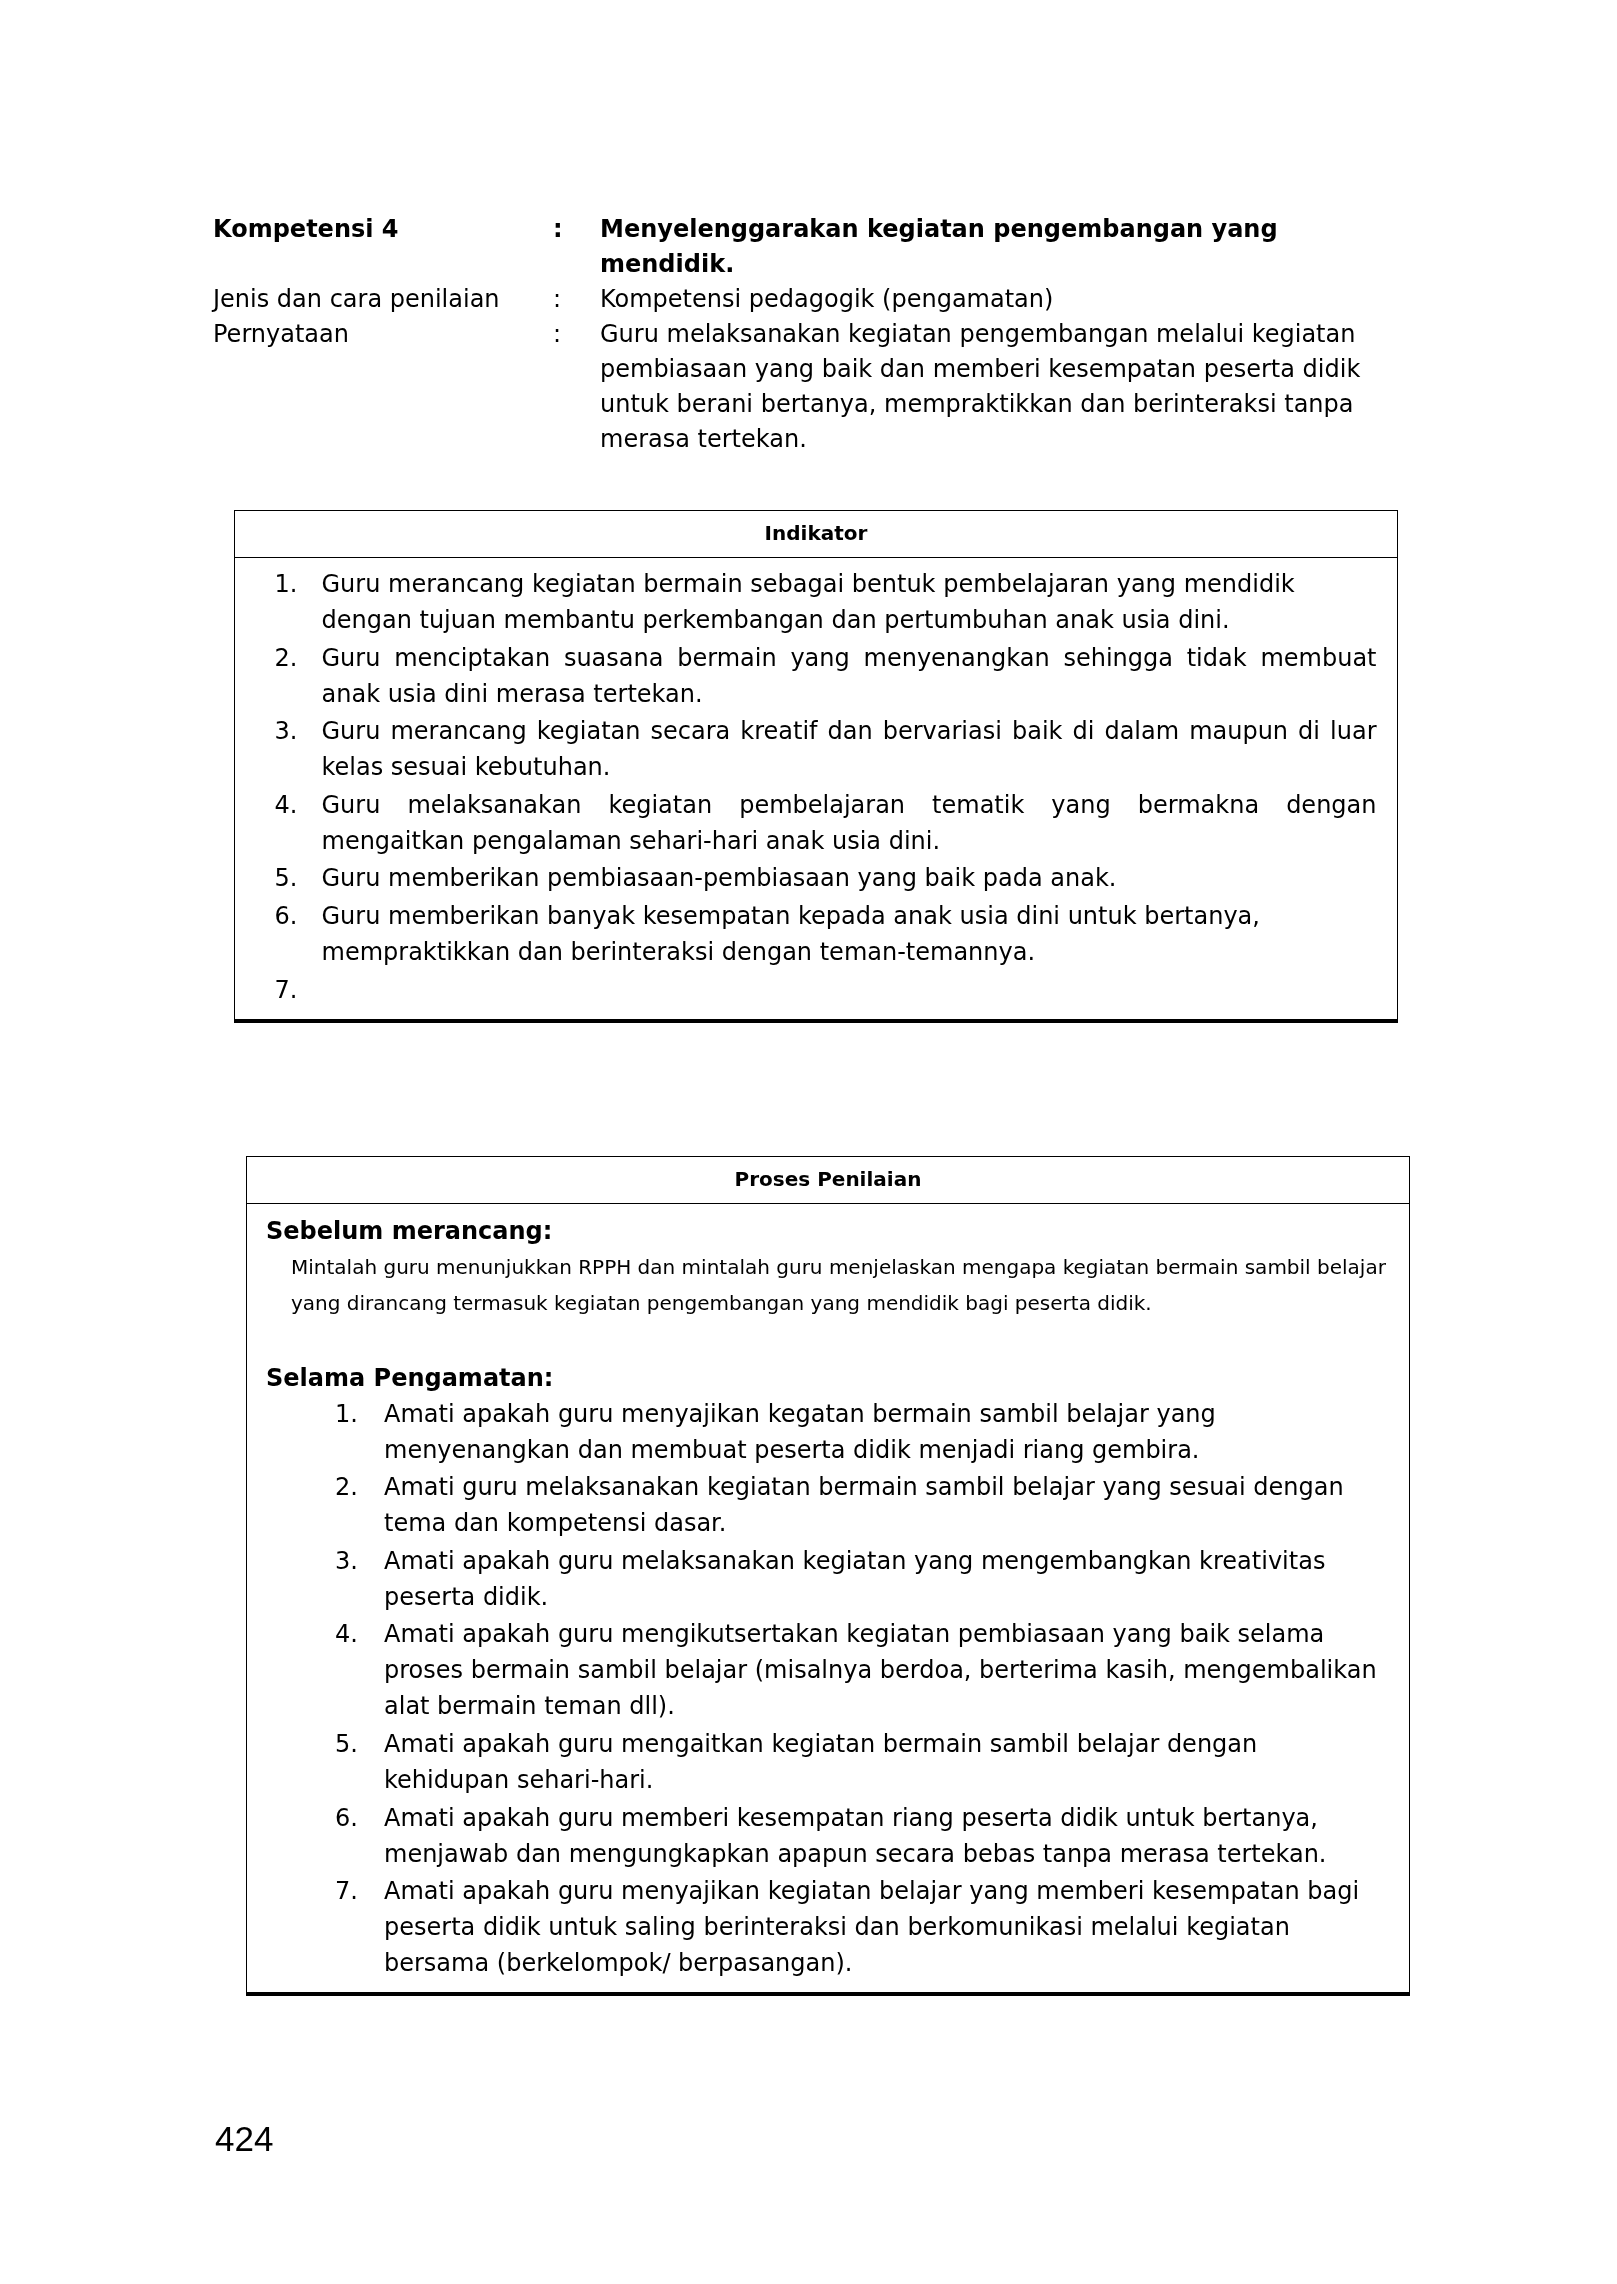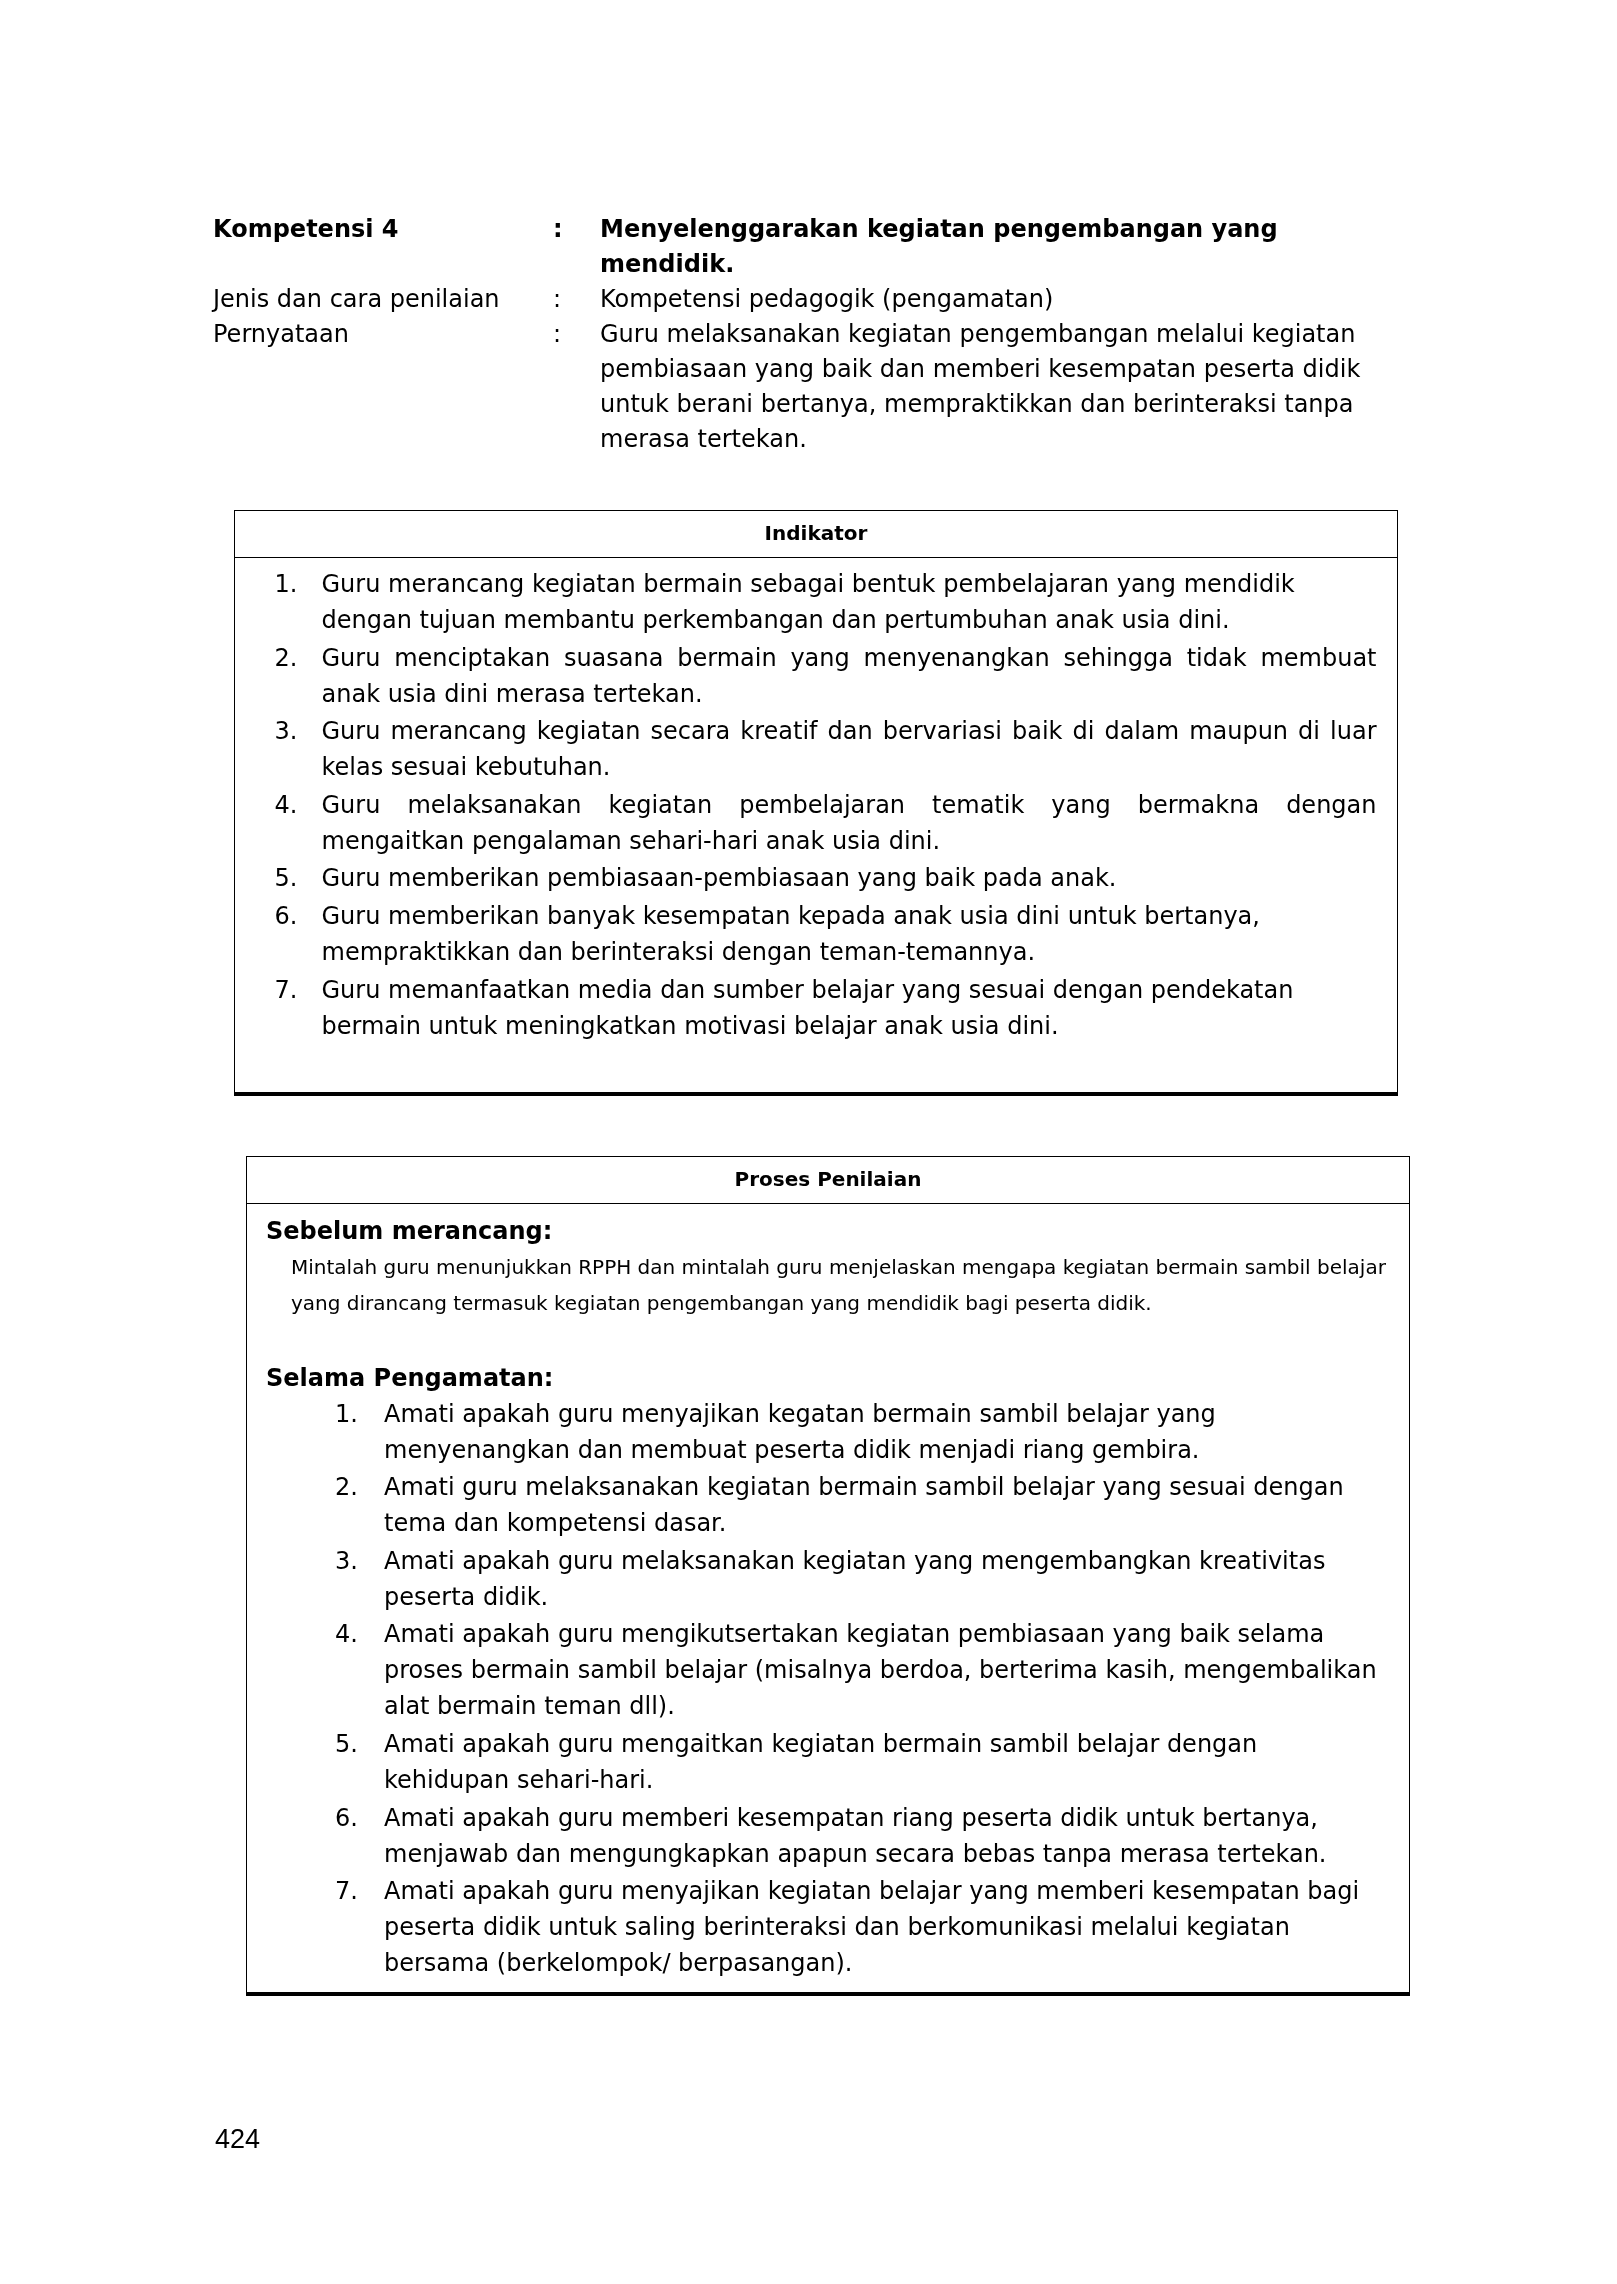--- a/index.html
+++ b/index.html
@@ -121,21 +121,21 @@
   }
   ol.num-list.indented > li .marker {
     left: 69px;
   }
 
   
   .page-number {
     position: absolute;
     left: 215px;
     top: 2123px;
-    font-size: 27px;
+    font-size: 35px;
     line-height: 32px;
     font-family: "Liberation Sans", sans-serif;
   }
 </style>
 </head>
 <body>
 
 <div class="page">
 
   <div class="meta-block">
@@ -183,21 +183,20 @@
         <li>
           <span class="marker">5.</span>
           <span>Guru memberikan pembiasaan-pembiasaan yang baik pada anak.</span>
         </li>
         <li>
           <span class="marker">6.</span>
           <span>Guru memberikan banyak kesempatan kepada anak usia dini untuk bertanya, mempraktikkan dan berinteraksi dengan teman-temannya.</span>
         </li>
         <li>
           <span class="marker">7.</span>
-          <span>Guru memanfaatkan media dan sumber belajar yang sesuai dengan pendekatan bermain untuk meningkatkan motivasi belajar anak usia dini.</span>
         </li>
       </ol>
     </div>
   </div>
 
   <div class="box" id="proses-box">
     <div class="box-title">Proses Penilaian</div>
     <div class="box-body">
 
       <div class="sub-head">Sebelum merancang:</div>

